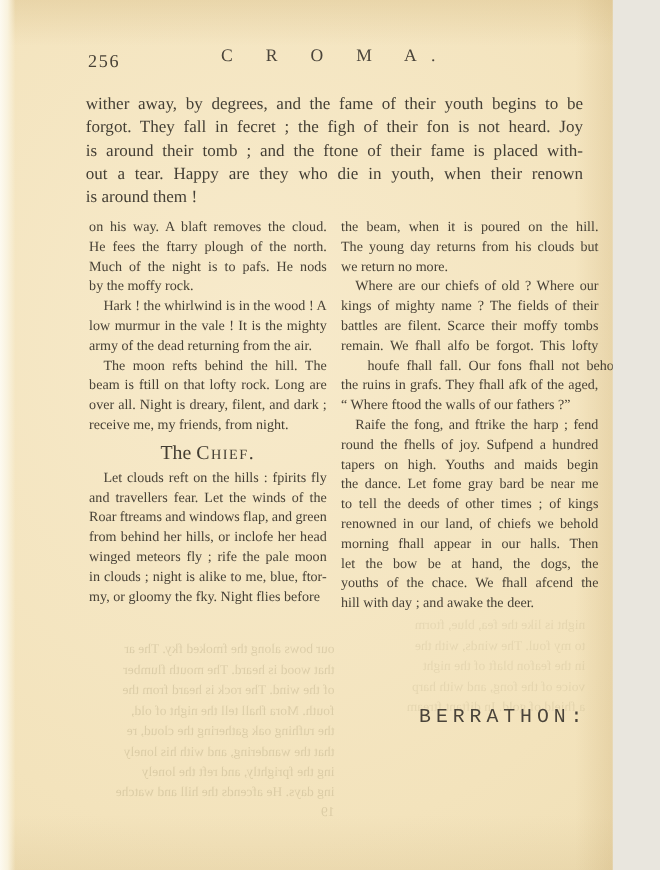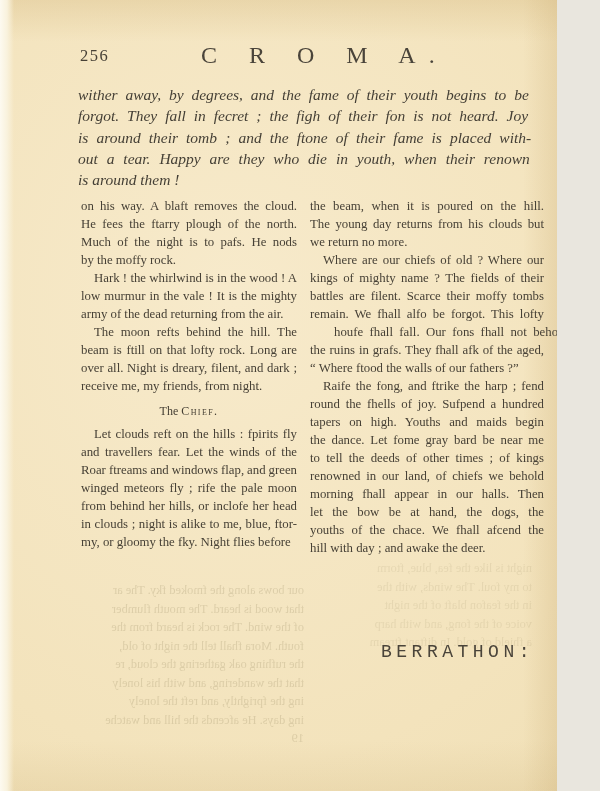--- a/index.html
+++ b/index.html
@@ -9,27 +9,27 @@
     color:#474136;
     background:
       linear-gradient(180deg, rgba(208,178,118,.30) 0, rgba(208,178,118,0) 42px),
       linear-gradient(270deg, rgba(201,171,114,.28) 0, rgba(201,171,114,0) 34px),
       linear-gradient(0deg, rgba(203,176,120,.18) 0, rgba(203,176,120,0) 50px),
       radial-gradient(120% 95% at 42% 38%, #f7eacb 0%, #f3e3bc 62%, #eeddb2 100%);
   }
   .edge-strip{position:absolute;left:0;top:0;bottom:0;width:14px;
     background:linear-gradient(90deg,#fdfaf0 0%,#f9f2dd 50%,rgba(249,242,221,0) 100%);}
   .pageno{position:absolute;left:80px;top:46px;font-size:16.5px;letter-spacing:1.5px;}
-  .runtitle{position:absolute;left:201px;top:42px;font-size:24px;letter-spacing:13px;color:#4a443a;}
-  .intro{position:absolute;left:78px;top:84px;width:452px;font-size:15.5px;line-height:21.3px;color:#443f35;font-style:italic;}
+  .runtitle{position:absolute;left:201px;top:42px;font-size:16px;letter-spacing:13px;color:#4a443a;}
+  .intro{position:absolute;left:78px;top:84px;width:452px;font-size:15.5px;line-height:21.3px;color:#443f35;}
   .col{position:absolute;top:197px;font-size:12.8px;line-height:18px;}
   .col-left{left:81px;width:216px;}
   .col-right{left:310px;width:234px;}
   .tl{white-space:nowrap;}
-  .chief{text-align:center;font-size:12px;margin:7px 0 5px 0;color:#433d32;}
+  .chief{text-align:center;font-size:18px;margin:7px 0 5px 0;color:#433d32;}
   .chief .sc{font-variant:small-caps;letter-spacing:1.4px;}
   .catchword{position:absolute;left:381px;top:642px;font-size:18px;letter-spacing:4.5px;color:#4a443a;font-family:Liberation Mono, monospace;}
   .ghost{position:absolute;transform:scaleX(-1);filter:blur(.7px);color:#7d7048;pointer-events:none;}
   .ghost-bl{left:84px;top:581px;width:220px;font-size:12.3px;line-height:18.5px;opacity:.20;}
   .ghost-mr{left:318px;top:559px;width:214px;font-size:12.3px;line-height:18.5px;opacity:.12;}
 </style>
 </head>
 <body>
 
 <div class="page">
@@ -77,22 +77,22 @@
         <div class="tl" style="padding-left: 13px;"><span style="word-spacing: 3.60417px;">The moon refts behind the hill. The</span></div>
         <div class="tl"><span style="word-spacing: 1.36719px;">beam is ftill on that lofty rock. Long are</span></div>
         <div class="tl"><span style="word-spacing: 0.496094px;">over all. Night is dreary, filent, and dark ;</span></div>
         <div class="tl"><span>receive me, my friends, from night.</span></div>
       </div>
     <div class="chief"><span>The </span><span class="sc">Chief.</span></div>
     <div>
         <div class="tl" style="padding-left: 13px;"><span style="word-spacing: 1.29492px;">Let clouds reft on the hills : fpirits fly</span></div>
         <div class="tl"><span style="word-spacing: 2.22545px;">and travellers fear. Let the winds of the</span></div>
         <div class="tl"><span style="word-spacing: -0.1875px;">Roar ftreams and windows flap, and green</span></div>
+        <div class="tl"><span style="word-spacing: 0.803571px;">from behind her hills, or inclofe her head</span></div>
         <div class="tl"><span style="word-spacing: 1.97098px;">winged meteors fly ; rife the pale moon</span></div>
-        <div class="tl"><span style="word-spacing: 0.803571px;">from behind her hills, or inclofe her head</span></div>
         <div class="tl"><span style="word-spacing: 0.451389px;">in clouds ; night is alike to me, blue, ftor-</span></div>
         <div class="tl"><span>my, or gloomy the fky. Night flies before</span></div>
       </div>
   </div>
 
   <div class="col col-right">
       <div class="tl"><span style="word-spacing: 4.2832px;">the beam, when it is poured on the hill.</span></div>
       <div class="tl"><span style="word-spacing: 2.30357px;">The young day returns from his clouds but</span></div>
       <div class="tl"><span>we return no more.</span></div>
       <div class="tl" style="padding-left: 13px;"><span style="word-spacing: 1.80664px;">Where are our chiefs of old ? Where our</span></div>

